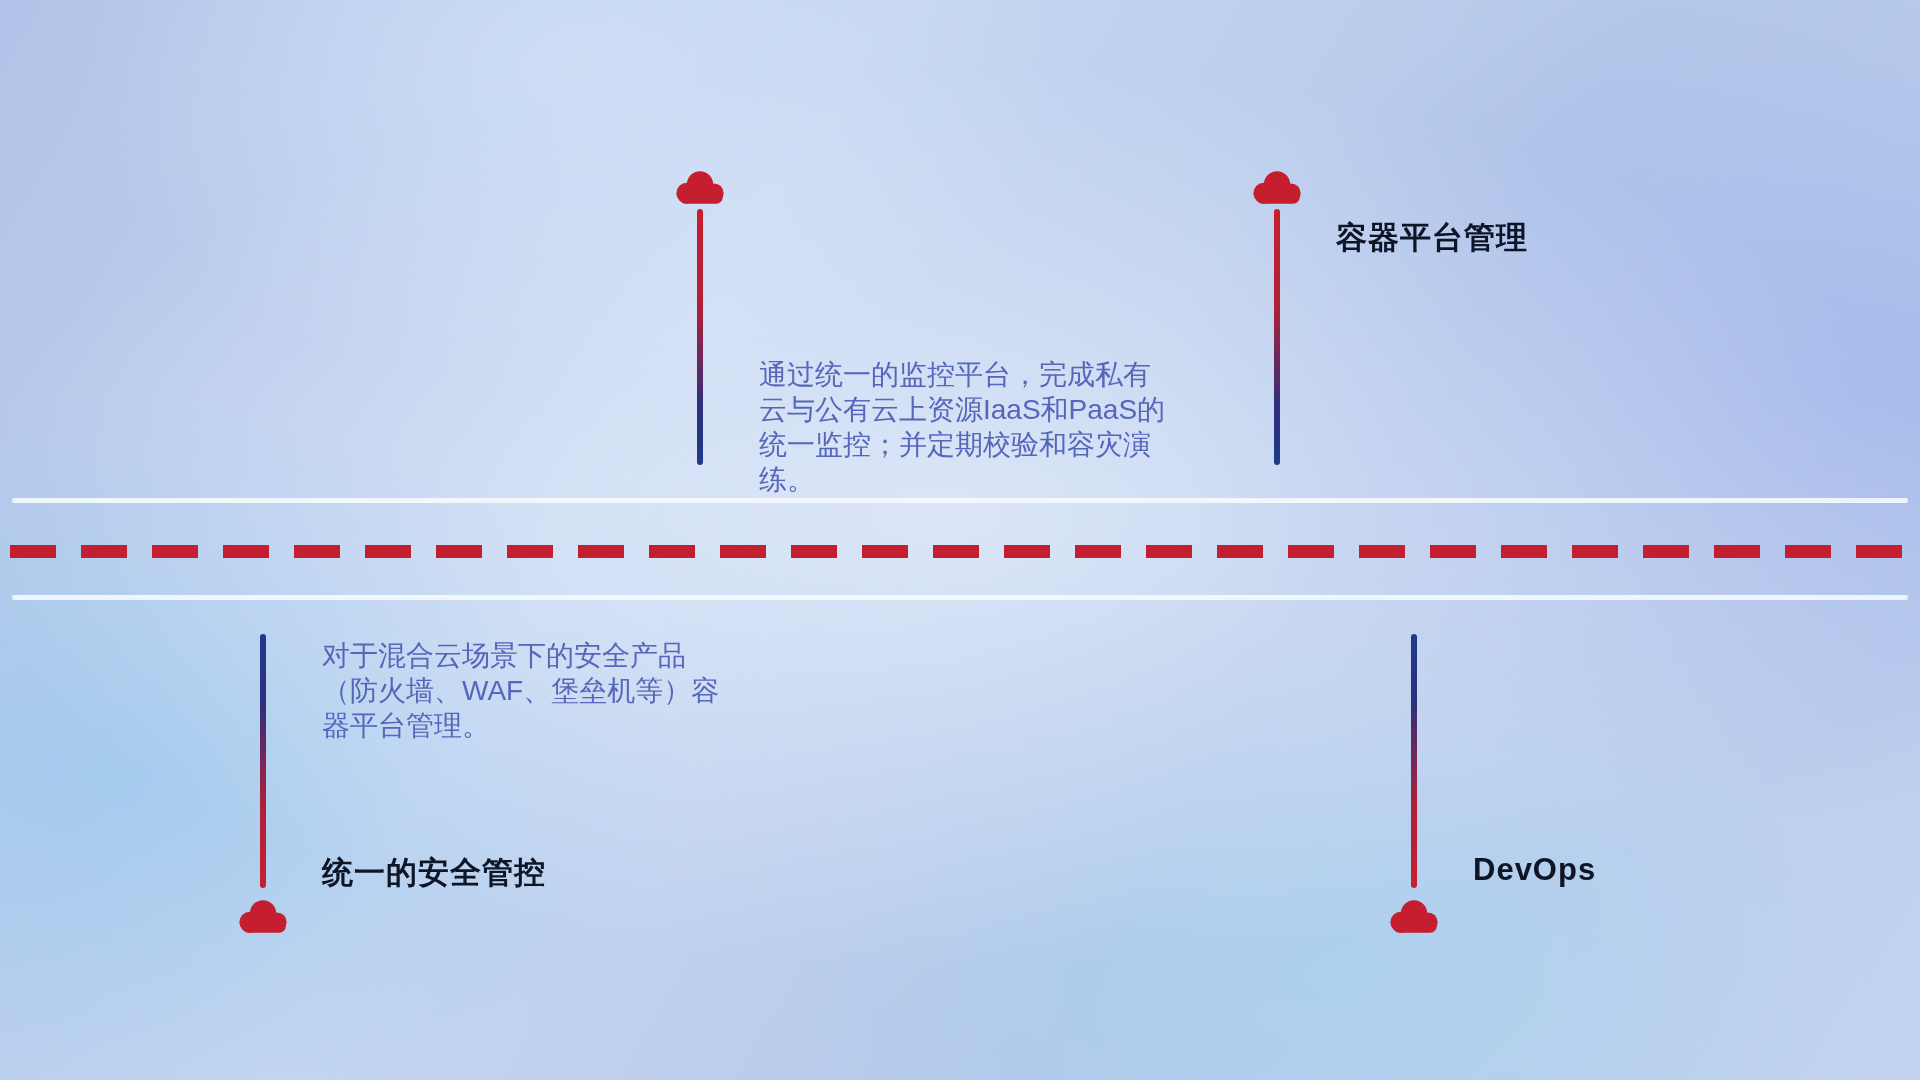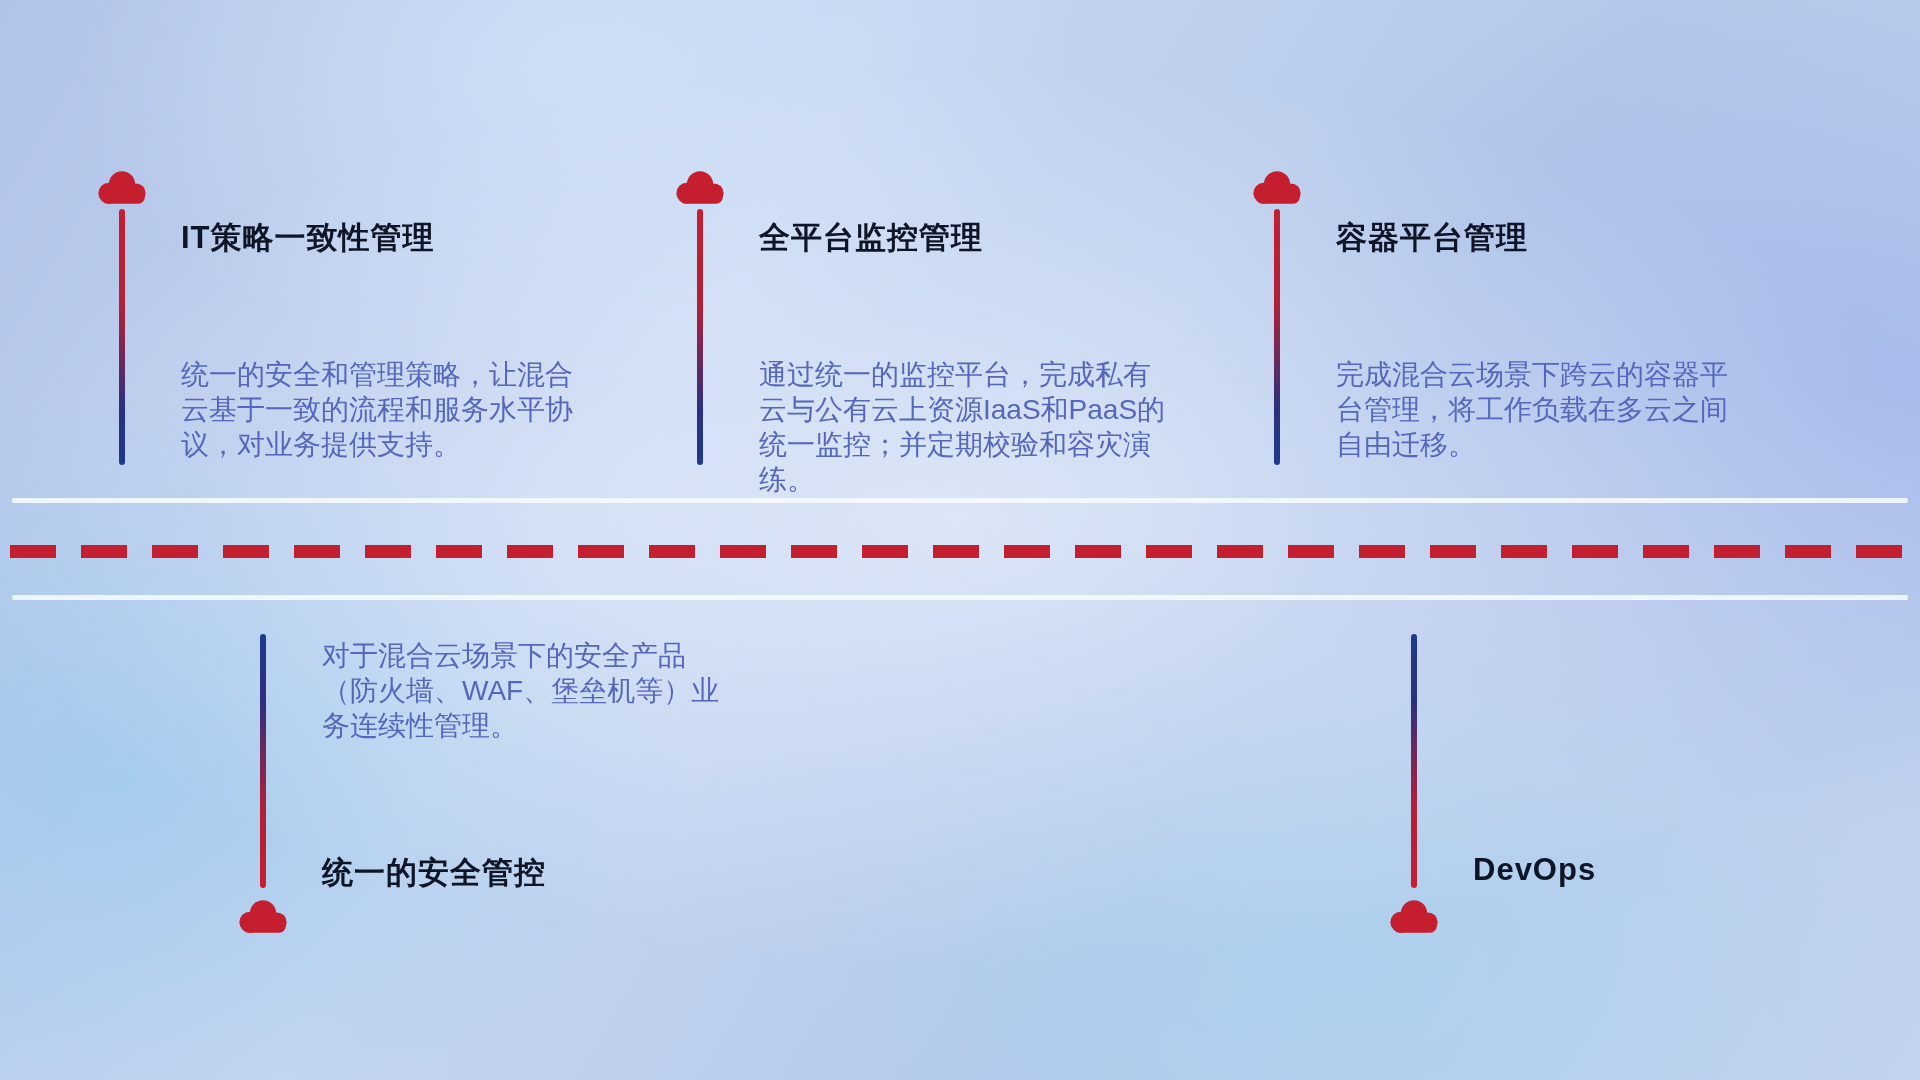--- a/index.html
+++ b/index.html
@@ -53,81 +53,64 @@
 </style>
 </head>
 <body>
 
 <div class="canvas">
 
   <div class="rule rule-top"></div>
   <div class="dashes"></div>
   <div class="rule rule-bottom"></div>
 
-  <div class="item top-item t1">
-    <span class="cloud">
-      <svg viewBox="0 0 64 44" width="56" height="40" aria-hidden="true">
-          <g fill="#c41e2f">
-        <circle cx="17" cy="29" r="12"></circle>
-            <circle cx="32" cy="19" r="15"></circle>
-        <circle cx="48" cy="29" r="11"></circle>
-            <rect x="8" y="26" width="50" height="15" rx="7.5"></rect>
-      </g>
-        </svg>
-    </span>
-    <span class="stem"></span>
-    <h2 class="title">IT策略一致性管理</h2>
-    <p class="desc">统一的安全和管理策略，让混合云基于一致的流程和服务水平协议，对业务提供支持。</p>
-  </div>
 
   <div class="item top-item t2">
     <span class="cloud">
       <svg viewBox="0 0 64 44" width="56" height="40" aria-hidden="true">
           <g fill="#c41e2f">
         <circle cx="17" cy="29" r="12"></circle>
             <circle cx="32" cy="19" r="15"></circle>
         <circle cx="48" cy="29" r="11"></circle>
             <rect x="8" y="26" width="50" height="15" rx="7.5"></rect>
       </g>
         </svg>
     </span>
     <span class="stem"></span>
-    <h2 class="title">全平台监控管理</h2>
     <p class="desc">通过统一的监控平台，完成私有云与公有云上资源IaaS和PaaS的统一监控；并定期校验和容灾演练。</p>
   </div>
 
   <div class="item top-item t3">
     <span class="cloud">
       <svg viewBox="0 0 64 44" width="56" height="40" aria-hidden="true">
           <g fill="#c41e2f">
         <circle cx="17" cy="29" r="12"></circle>
             <circle cx="32" cy="19" r="15"></circle>
         <circle cx="48" cy="29" r="11"></circle>
             <rect x="8" y="26" width="50" height="15" rx="7.5"></rect>
       </g>
         </svg>
     </span>
     <span class="stem"></span>
     <h2 class="title">容器平台管理</h2>
-    <p class="desc">完成混合云场景下跨云的容器平台管理，将工作负载在多云之间自由迁移。</p>
   </div>
 
   <div class="item bottom-item b1">
     <span class="stem"></span>
     <span class="cloud">
       <svg viewBox="0 0 64 44" width="56" height="40" aria-hidden="true">
           <g fill="#c41e2f">
         <circle cx="17" cy="29" r="12"></circle>
             <circle cx="32" cy="19" r="15"></circle>
         <circle cx="48" cy="29" r="11"></circle>
             <rect x="8" y="26" width="50" height="15" rx="7.5"></rect>
       </g>
         </svg>
     </span>
-    <p class="desc">对于混合云场景下的安全产品（防火墙、WAF、堡垒机等）业务连续性管理。</p>
+    <p class="desc">对于混合云场景下的安全产品（防火墙、WAF、堡垒机等）容器平台管理。</p>
     <h2 class="title">统一的安全管控</h2>
   </div>
 
 
   <div class="item bottom-item b3">
     <span class="stem"></span>
     <span class="cloud">
       <svg viewBox="0 0 64 44" width="56" height="40" aria-hidden="true">
           <g fill="#c41e2f">
         <circle cx="17" cy="29" r="12"></circle>

